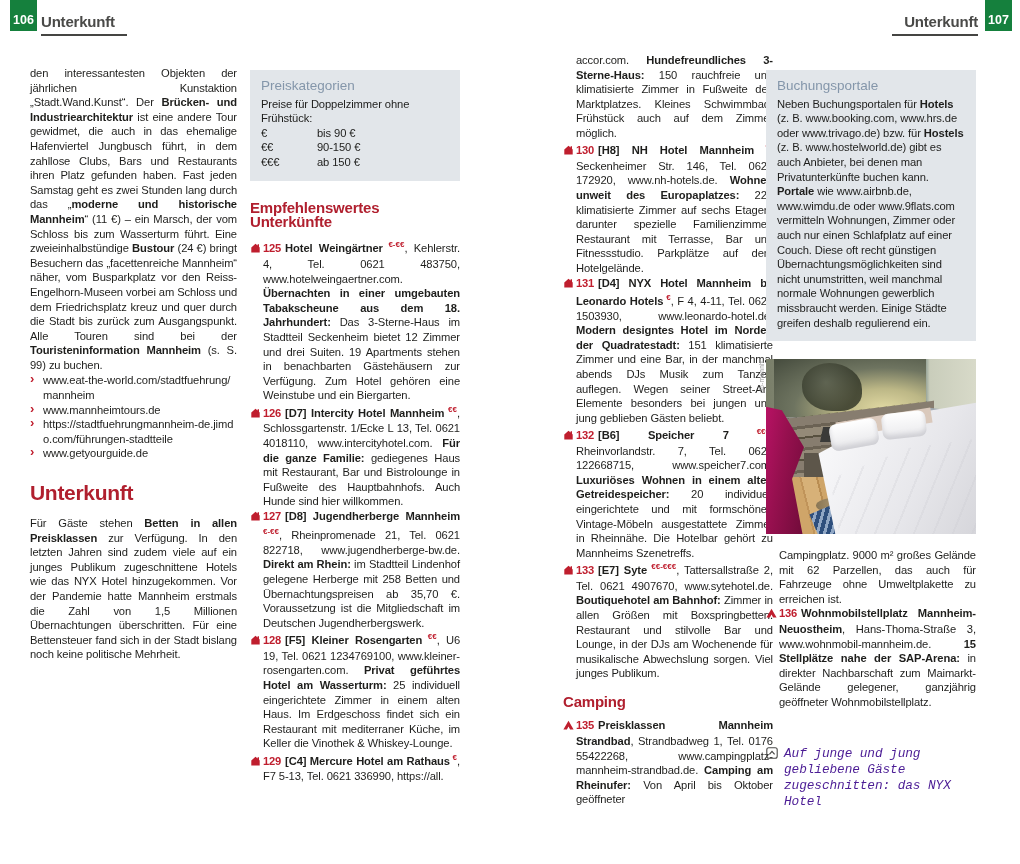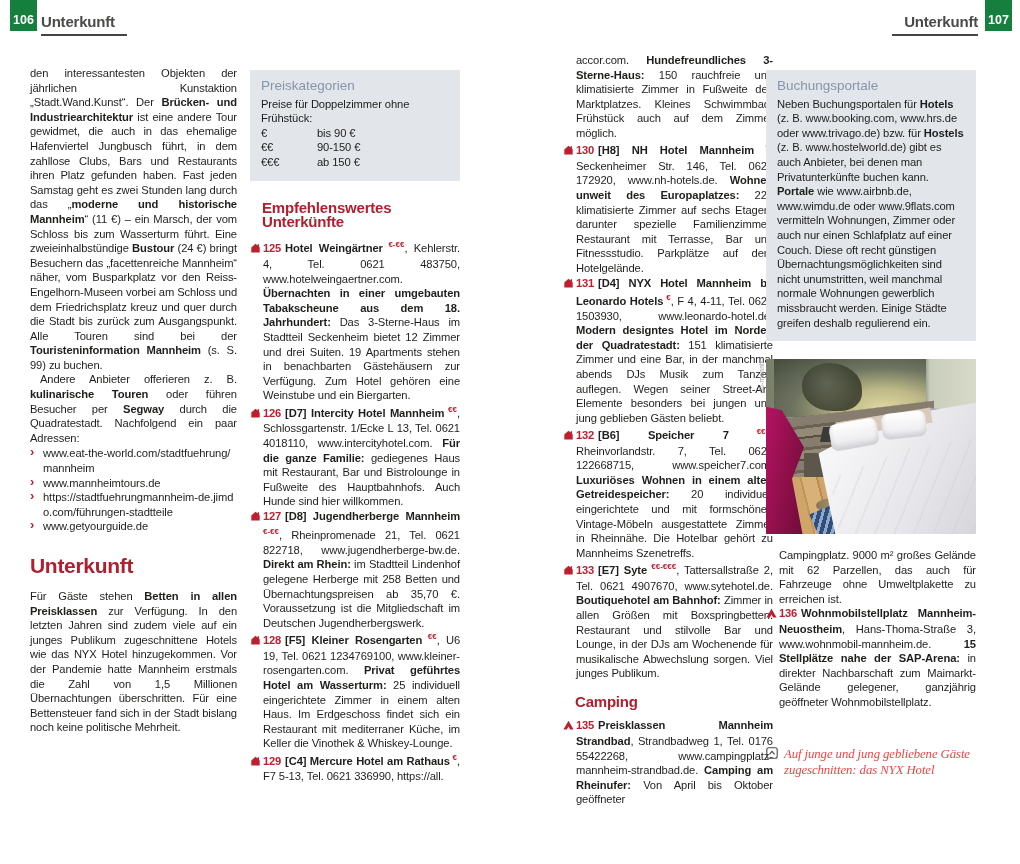--- a/index.html
+++ b/index.html
@@ -28,21 +28,21 @@
   .indent{text-indent:10px;}
   .run-b{font-weight:700;}
   .run-sup{color:#bf1e2e;font-weight:700;font-size:8px;vertical-align:super;letter-spacing:0;}
   
   .linklist{margin:1px 0 0 0;text-align:left;}
   .linkitem{position:relative;padding-left:13px;word-break:break-all;}
   .chev{position:absolute;left:0;top:-1px;color:#bf1e2e;font-weight:700;font-size:13px;}
   
   .section-heading{color:#b01f2e;font-size:21px;line-height:23px;font-weight:700;letter-spacing:-0.3px;
                    margin:20px 0 12px;text-align:left;}
-  .sub-heading{color:#b01f2e;font-size:15px;font-weight:700;letter-spacing:-0.2px;margin:0 12px 9px;text-align:left;}
+  .sub-heading{color:#b01f2e;font-size:15px;font-weight:700;letter-spacing:-0.2px;margin:0 0 9px;text-align:left;}
   
   .graybox{background:#e2e6ea;padding:9px 11px 11px;text-align:left;box-sizing:border-box;}
   .graybox-title{color:#8496aa;font-weight:400;font-size:13.5px;letter-spacing:0;margin:0 0 3px;}
   .price-row{display:flex;}
   .price-cat{width:56px;}
   
   .entry{position:relative;padding-left:13px;}
   .e-icon{display:inline-block;width:13px;margin-left:-13px;vertical-align:-1px;}
   .e-icon svg{display:inline-block;}
   .e-num{color:#bf1e2e;font-weight:700;margin-right:4px;letter-spacing:-0.2px;}
@@ -86,21 +86,21 @@
           transform:rotate(6deg);background:linear-gradient(145deg,#a6afb6,#848d95);}
   .ph-stool{position:absolute;left:184px;top:96px;width:32px;height:7px;background:#8d8f8a;
           box-shadow:3px 30px 0 -3px #4c4c4a, -14px 30px 0 -3px #4c4c4a;}
   .ph-curtain{position:absolute;left:-8px;top:46px;width:46px;height:132px;
           background:linear-gradient(100deg,#c2136b 0%,#97104f 48%,#6f0b39 100%);
           clip-path:polygon(0 0,52% 4%,100% 32%,74% 56%,98% 100%,0 100%);}
   .photo-credit{position:absolute;left:-11px;top:2px;writing-mode:vertical-rl;transform:rotate(180deg);
           font-size:6.5px;color:#9a9a9a;letter-spacing:.3px;}
   
   .caption{display:flex;gap:6px;margin-top:36px;text-align:left;
-           font-family:Liberation Serif, serif;font-style:italic;font-size:12.8px;line-height:16px;color:#ef4444;}
+           font-family:Liberation Mono, monospace;font-style:italic;font-size:12.8px;line-height:16px;color:#4c1d95;}
   .cap-icon{flex:0 0 auto;margin-top:1px;}
 </style>
 </head>
 <body>
 
 <div class="page">
 
   <div class="badge badge-left">
       <span>106</span>
     </div>
@@ -108,21 +108,20 @@
   <div class="runhead-rule rule-left"></div>
 
   <div class="badge badge-right">
       <span>107</span>
     </div>
   <div class="runhead runhead-right">Unterkunft</div>
   <div class="runhead-rule rule-right"></div>
 
   <div class="col" id="col1">
     <p><span>den interessantesten Objekten der jährlichen Kunstaktion „Stadt.Wand.Kunst“. Der </span><span class="run-b">Brücken- und Industriearchitektur</span><span> ist eine andere Tour gewidmet, die auch in das ehemalige Hafenviertel Jungbusch führt, in dem zahllose Clubs, Bars und Restaurants ihren Platz gefunden haben. Fast jeden Samstag geht es zwei Stunden lang durch das „</span><span class="run-b">moderne und historische Mannheim</span><span>“ (11 €) – ein Marsch, der vom Schloss bis zum Wasserturm führt. Eine zweieinhalbstündige </span><span class="run-b">Bustour</span><span> (24 €) bringt Besuchern das „facettenreiche Mannheim“ näher, vom Busparkplatz vor den Reiss-Engelhorn-Museen vorbei am Schloss und dem Friedrichsplatz kreuz und quer durch die Stadt bis zurück zum Ausgangspunkt. Alle Touren sind bei der </span><span class="run-b">Touristeninformation Mannheim</span><span> (s. S. 99) zu buchen.</span></p>
-    <p class="indent"><span>Andere Anbieter offerieren z. B. </span><span class="run-b">kulinarische Touren</span><span> oder führen Besucher per </span><span class="run-b">Segway</span><span> durch die Quadratestadt. Nachfolgend ein paar Adressen:</span></p>
     <div class="linklist">
       <div class="linkitem"><span class="chev">›</span><span>www.eat-the-world.com/stadtfuehrung/mannheim</span></div>
       <div class="linkitem"><span class="chev">›</span><span>www.mannheimtours.de</span></div>
       <div class="linkitem"><span class="chev">›</span><span>https://stadtfuehrungmannheim-de.jimdo.com/führungen-stadtteile</span></div>
       <div class="linkitem"><span class="chev">›</span><span>www.getyourguide.de</span></div>
     </div>
     <h2 class="section-heading">Unterkunft</h2>
     <p><span>Für Gäste stehen </span><span class="run-b">Betten in allen Preisklassen</span><span> zur Verfügung. In den letzten Jahren sind zudem viele auf ein junges Publikum zugeschnittene Hotels wie das NYX Hotel hinzugekommen. Vor der Pandemie hatte Mannheim erstmals die Zahl von 1,5 Millionen Übernachtungen überschritten. Für eine Bettensteuer fand sich in der Stadt bislang noch keine politische Mehrheit.</span></p>
   </div>
 

